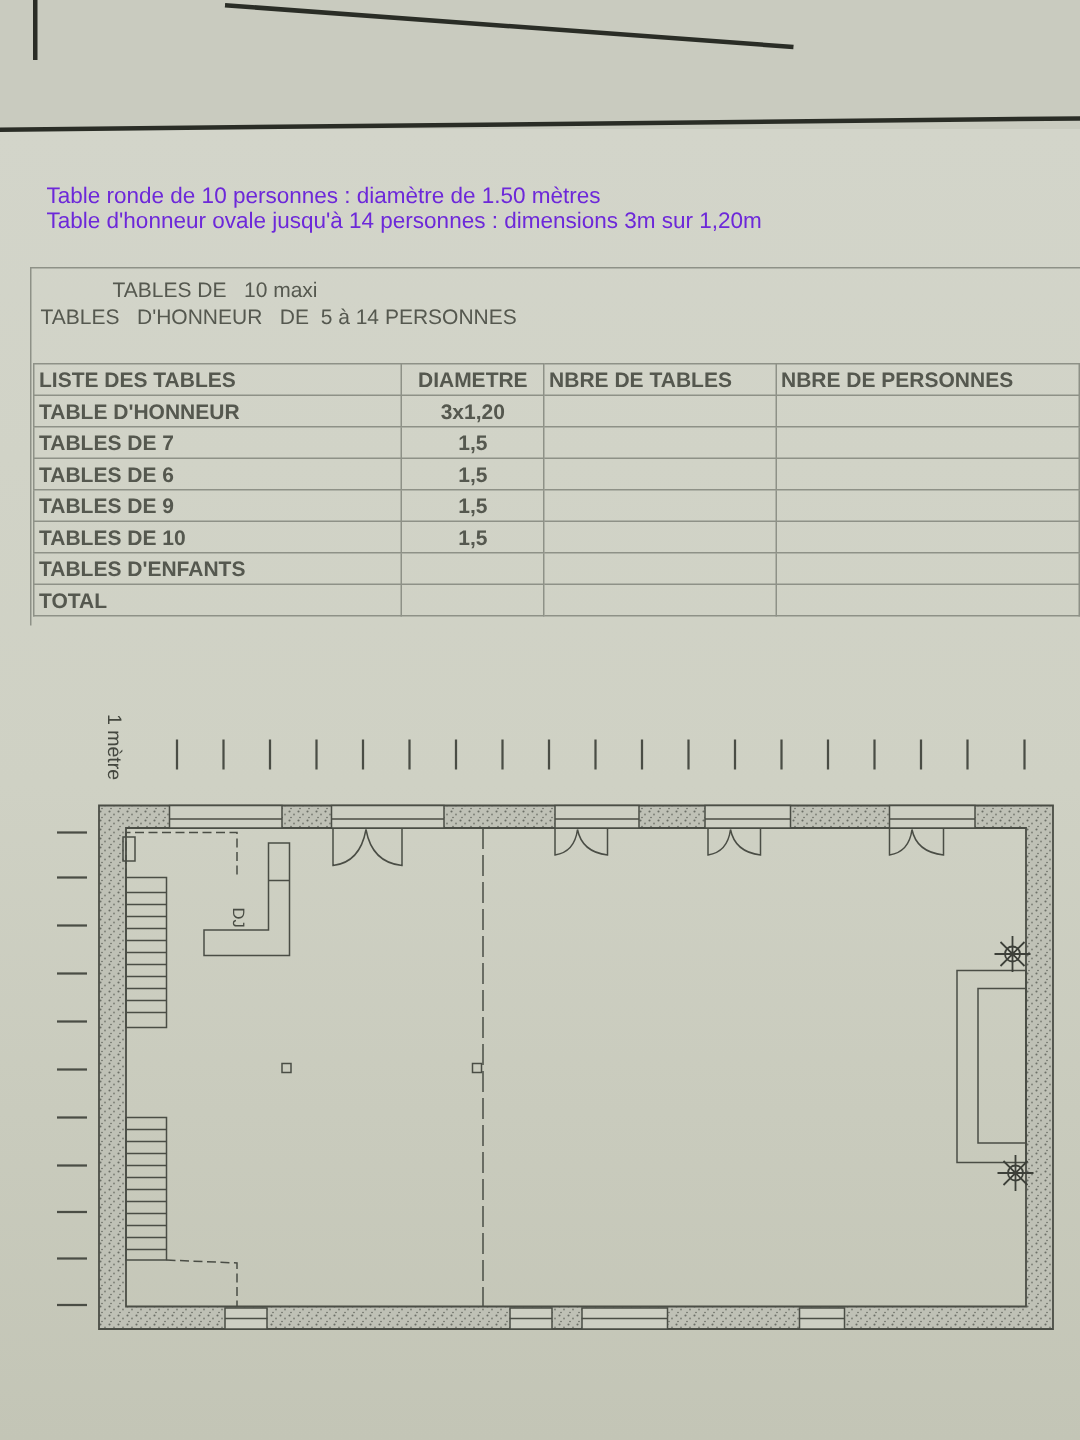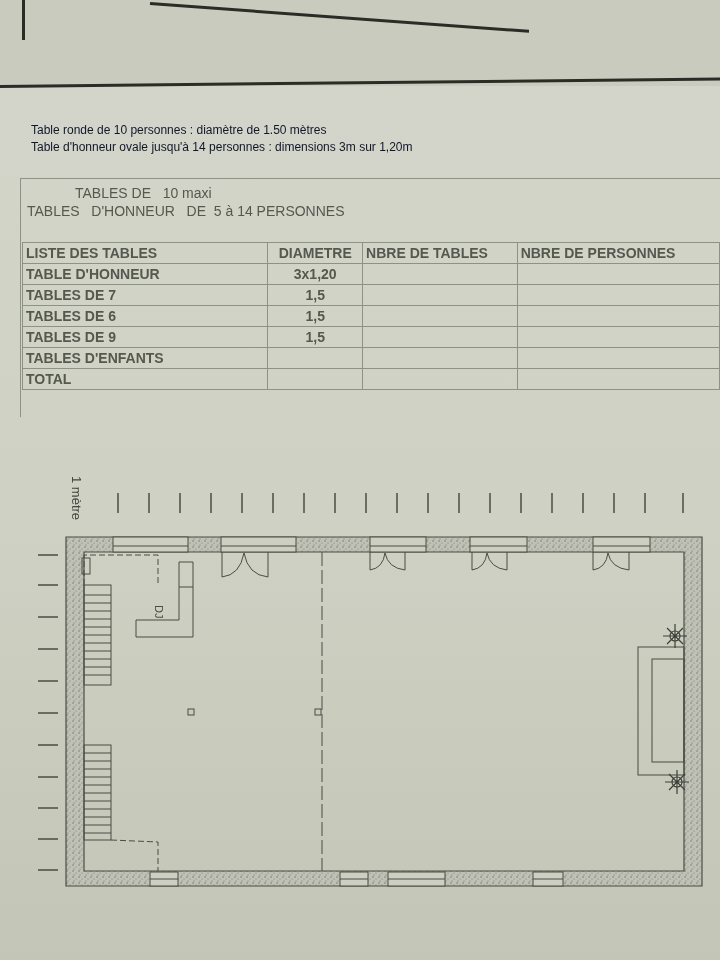--- a/index.html
+++ b/index.html
@@ -1,20 +1,20 @@
 <!DOCTYPE html>
 <html><head>
 <meta charset="utf-8">
 <style>
   html,body{margin:0;padding:0;}
   body{width:720px;height:960px;overflow:hidden;background:#b9bab0;position:relative;font-family:"Liberation Sans",sans-serif;}
   .paper-top{position:absolute;left:0;top:0;width:720px;height:90px;background:#c9cbbf;}
   .paper-main{position:absolute;left:0;top:86px;width:720px;height:874px;background:linear-gradient(180deg,#d3d5ca 0%,#cfd1c4 50%,#c3c5b6 100%);}
   .edge-line{position:absolute;background:#2a2d26;height:3px;transform-origin:left center;}
-  .notes{position:absolute;left:31px;top:122px;color:#0f172a;font-size:12px;line-height:17px;}
+  .notes{position:absolute;left:31px;top:122px;color:#6d28d9;font-size:15px;line-height:17px;}
   .box{position:absolute;left:20px;top:178px;width:700px;height:238px;border-top:1px solid #8e9187;border-left:1px solid #8e9187;}
   .box-head{position:absolute;left:27px;top:184px;color:#55584f;font-size:14px;line-height:18px;}
   table.t{position:absolute;left:22px;top:242px;border-collapse:collapse;color:#55584f;font-size:14px;font-weight:bold;}
   table.t td{border:1px solid #8e9187;height:20px;padding:0 3px;white-space:nowrap;}
   .c1{width:240px;} .c2{width:88px;text-align:center;} .c3{width:148px;} .c4{width:196px;}
   .plan{position:absolute;left:0;top:460px;}
   .lbl-metre{position:absolute;left:84px;top:476px;transform:rotate(90deg);transform-origin:left top;color:#44473f;font-size:13px;}
 </style>
 </head>
 <body>
@@ -57,20 +57,26 @@
     <td></td>
   </tr>
   <tr>
     <td>TABLES DE 6</td>
     <td class="c2">1,5</td>
     <td></td>
     <td></td>
   </tr>
   <tr>
     <td>TABLES DE 9</td>
+    <td class="c2">1,5</td>
+    <td></td>
+    <td></td>
+  </tr>
+  <tr>
+    <td>TABLES DE 10</td>
     <td class="c2">1,5</td>
     <td></td>
     <td></td>
   </tr>
   <tr>
     <td>TABLES D'ENFANTS</td>
     <td class="c2"></td>
     <td></td>
     <td></td>
   </tr>

